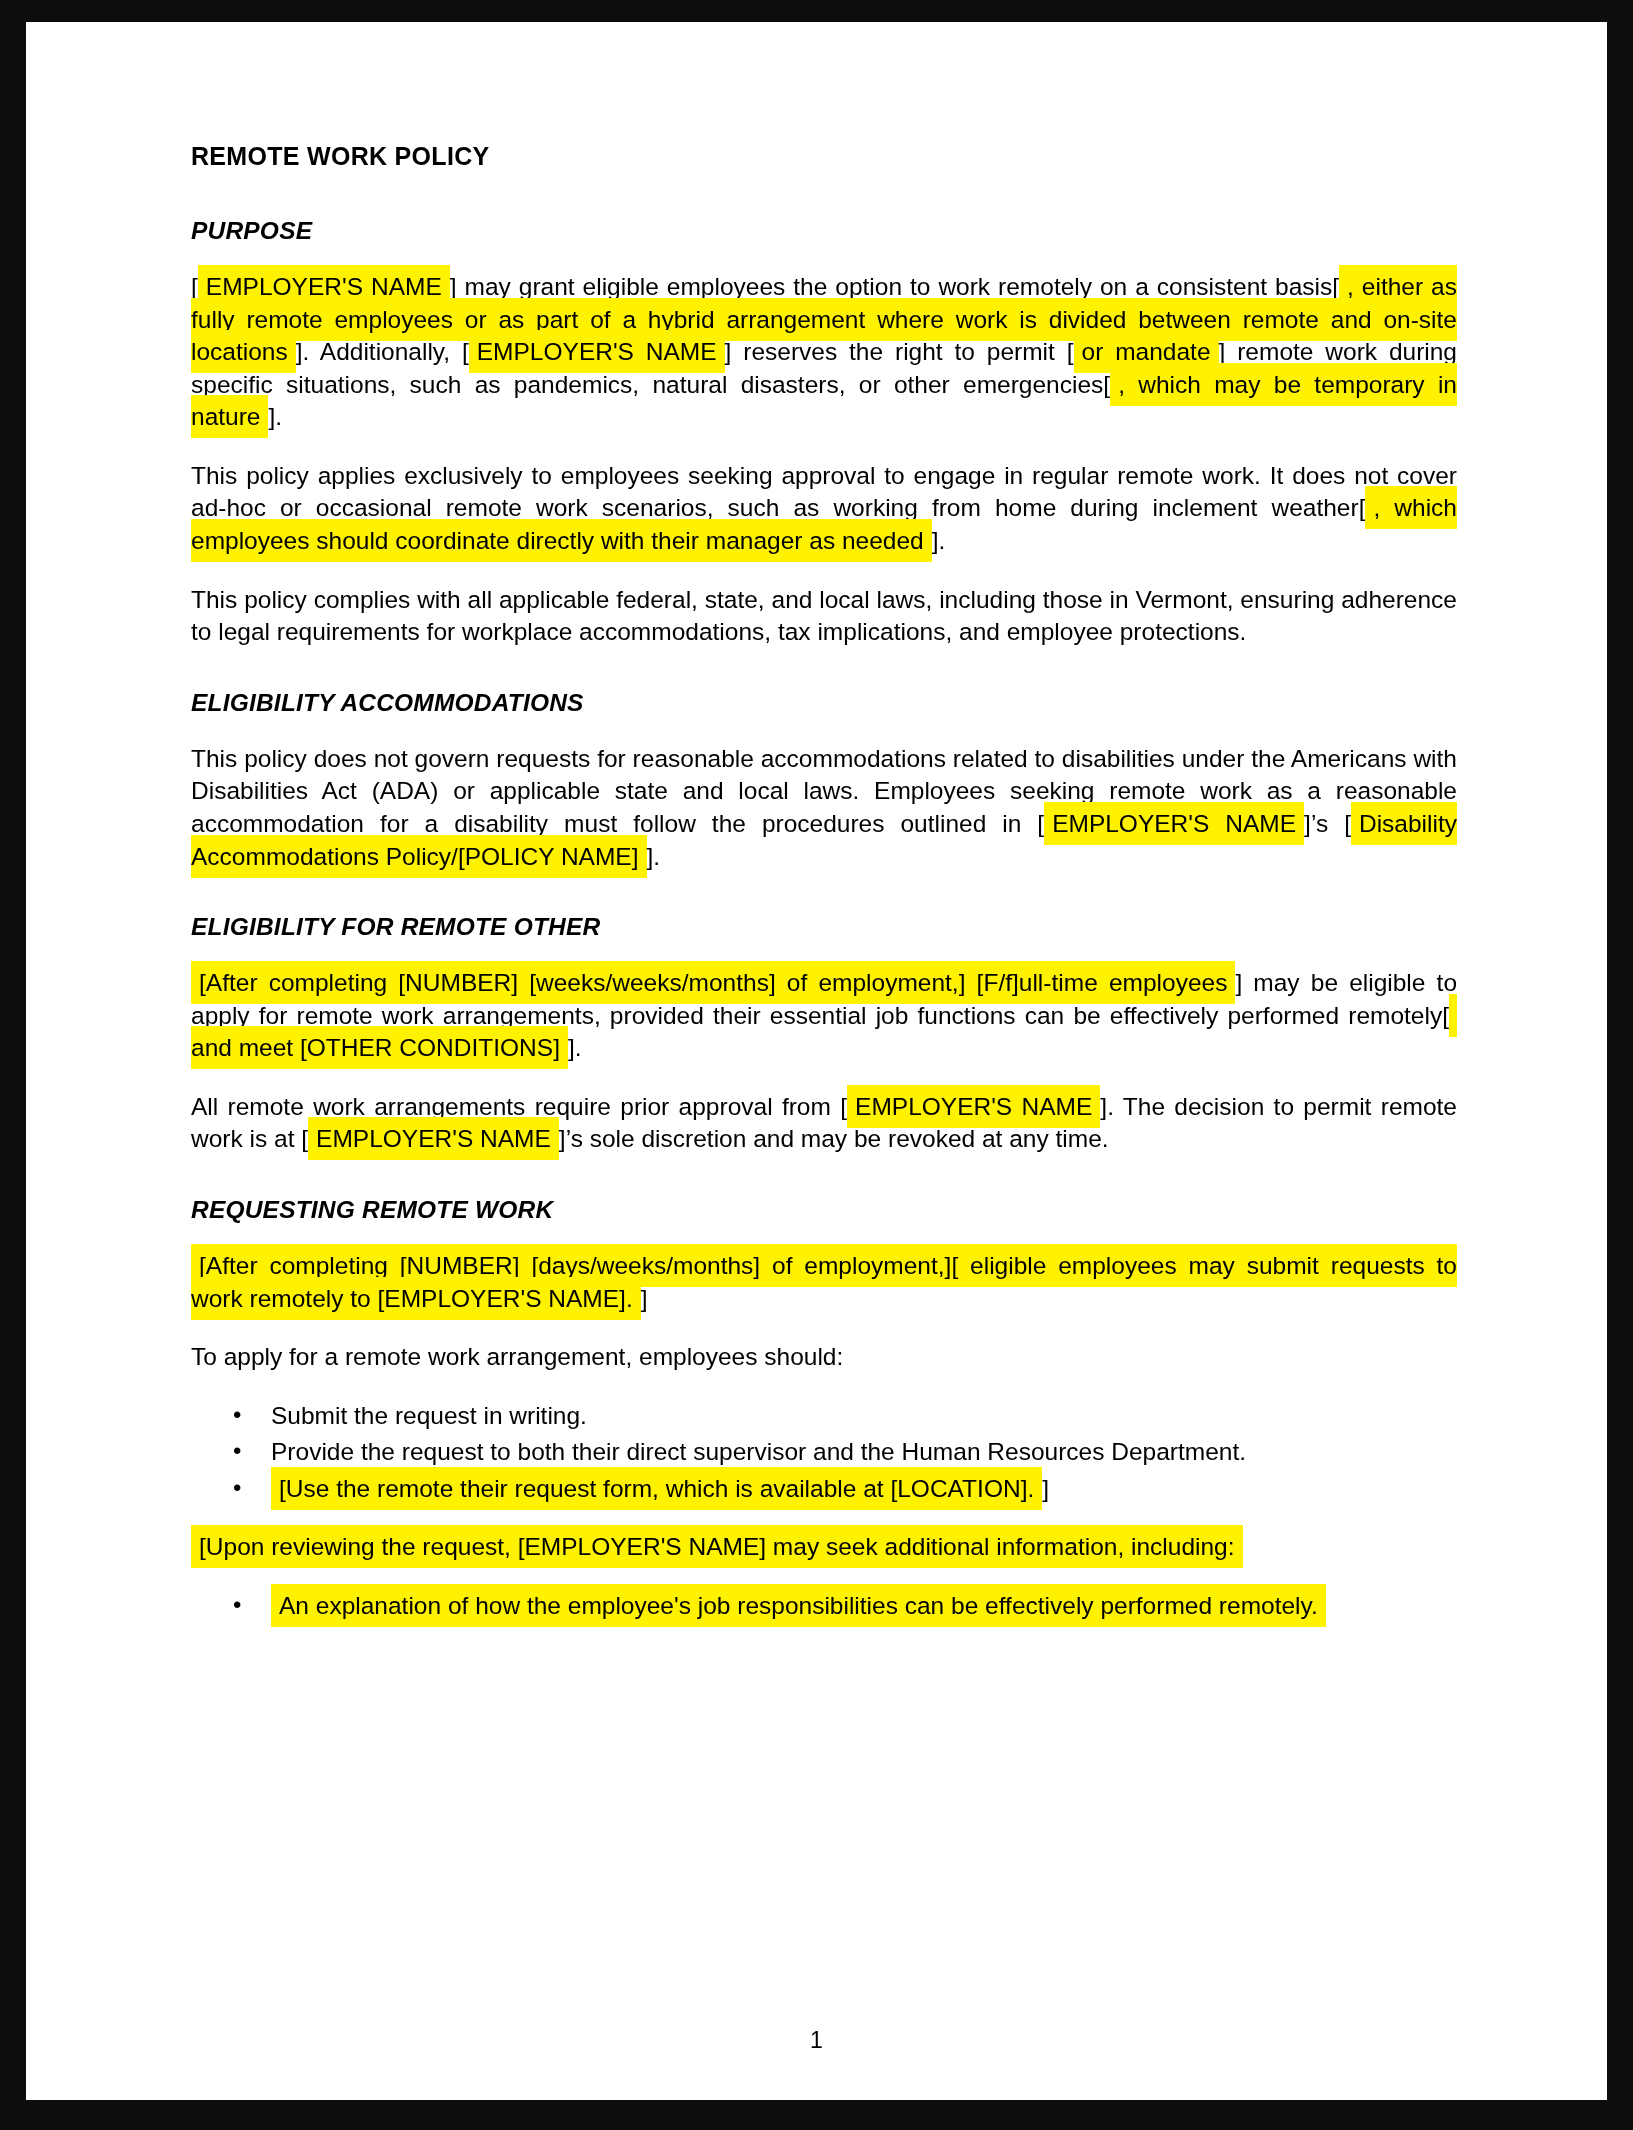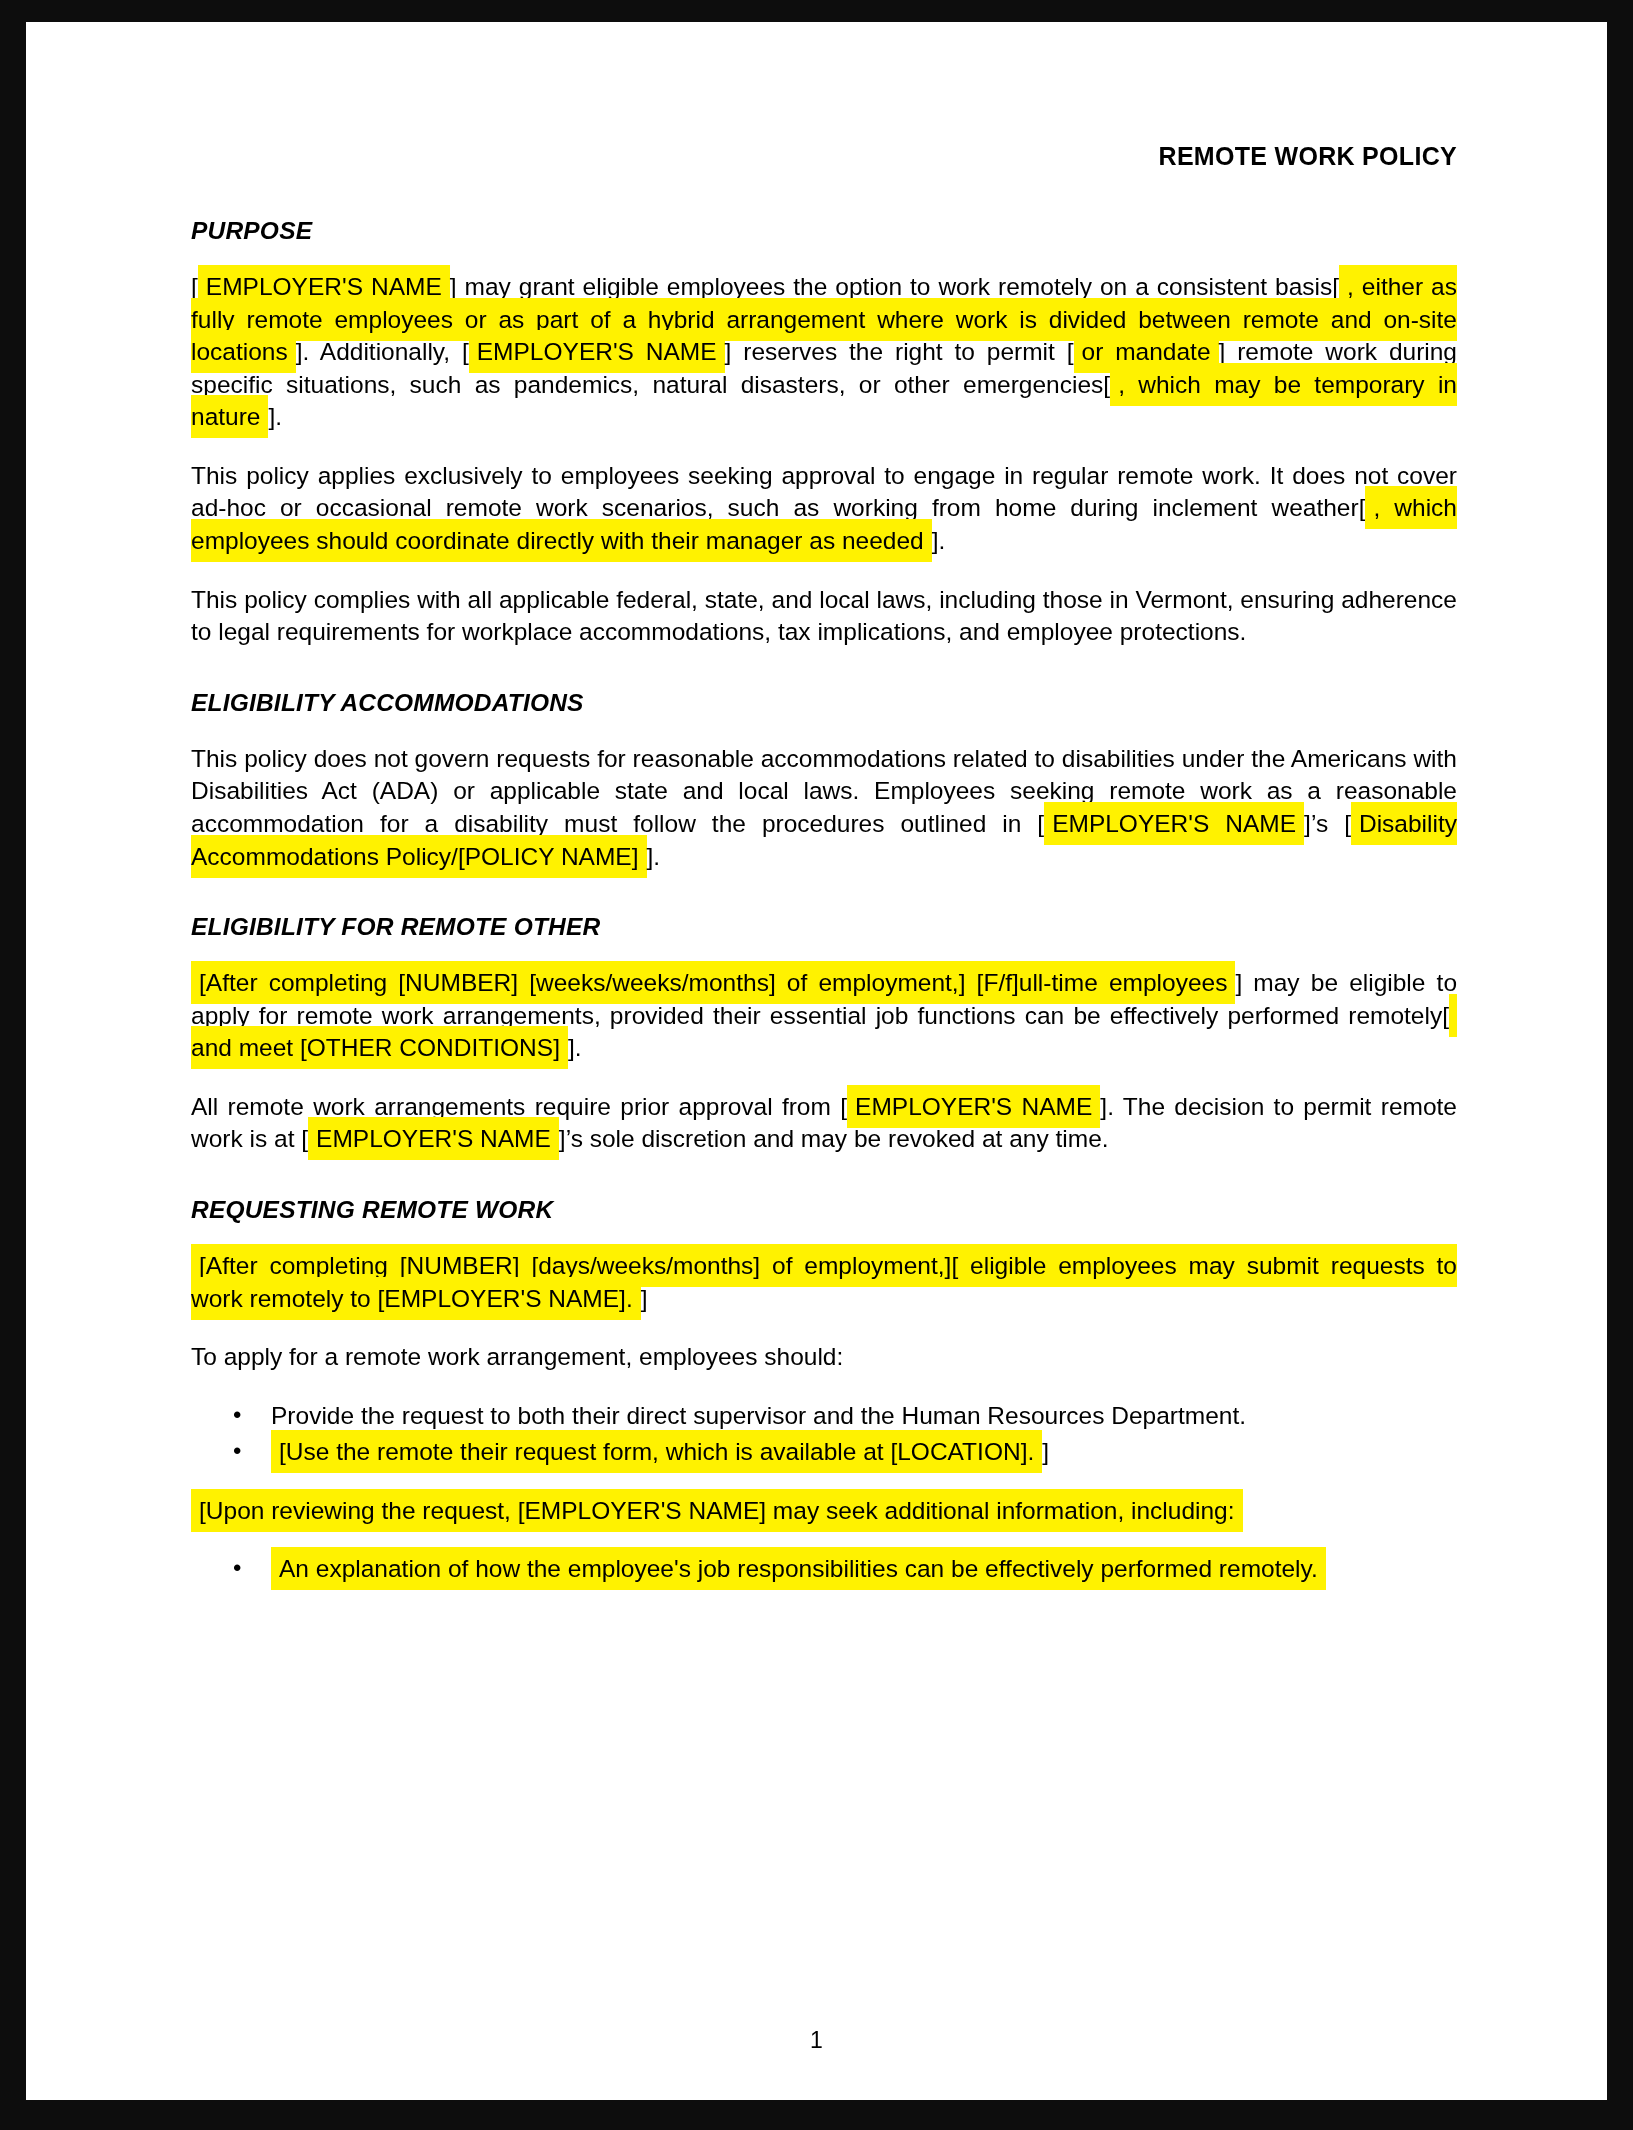--- a/index.html
+++ b/index.html
@@ -23,21 +23,21 @@
     box-sizing: border-box;
     width: 100%;
     height: 100%;
     background: #ffffff;
     padding: 120px 150px 40px 165px;
     position: relative;
     font-family: "Liberation Sans", sans-serif;
     color: #000;
   }
   .doc-title {
-    text-align: right;
+    text-align: left;
     font-weight: bold;
     font-size: 25px;
     letter-spacing: 0.3px;
     margin: 0 0 46px 0;
   }
   h2.section-heading {
     font-size: 24.5px;
     font-weight: bold;
     margin: 0 0 26px 0;
     letter-spacing: 0.2px;
@@ -110,20 +110,21 @@
       <h2 class="section-heading">ELIGIBILITY FOR REMOTE OTHER</h2>
       <p class="para"><mark>[After completing [NUMBER] [weeks/weeks/months] of employment,] [F/f]ull-time employees</mark>] may be eligible to apply for remote work arrangements, provided their essential job functions can be effectively performed remotely[<mark> and meet [OTHER CONDITIONS]</mark>].</p>
       <p class="para">All remote work arrangements require prior approval from [<mark>EMPLOYER'S NAME</mark>]. The decision to permit remote work is at [<mark>EMPLOYER'S NAME</mark>]’s sole discretion and may be revoked at any time.</p>
     </div>
 
     <div class="section-block gap-before">
       <h2 class="section-heading">REQUESTING REMOTE WORK</h2>
       <p class="para"><mark>[After completing [NUMBER] [days/weeks/months] of employment,][ eligible employees may submit requests to work remotely to [EMPLOYER'S NAME].</mark>]</p>
       <p class="para">To apply for a remote work arrangement, employees should:</p>
       <ul class="bullets">
+          <li>Submit the request in writing.</li>
           <li>Provide the request to both their direct supervisor and the Human Resources Department.</li>
           <li><mark>[Use the remote their request form, which is available at [LOCATION].</mark>]</li>
         </ul>
       <p class="para"><mark>[Upon reviewing the request, [EMPLOYER'S NAME] may seek additional information, including:</mark></p>
       <ul class="bullets">
           <li><mark>An explanation of how the employee's job responsibilities can be effectively performed remotely.</mark></li>
         </ul>
     </div>
 
     <div class="page-number">1</div>

